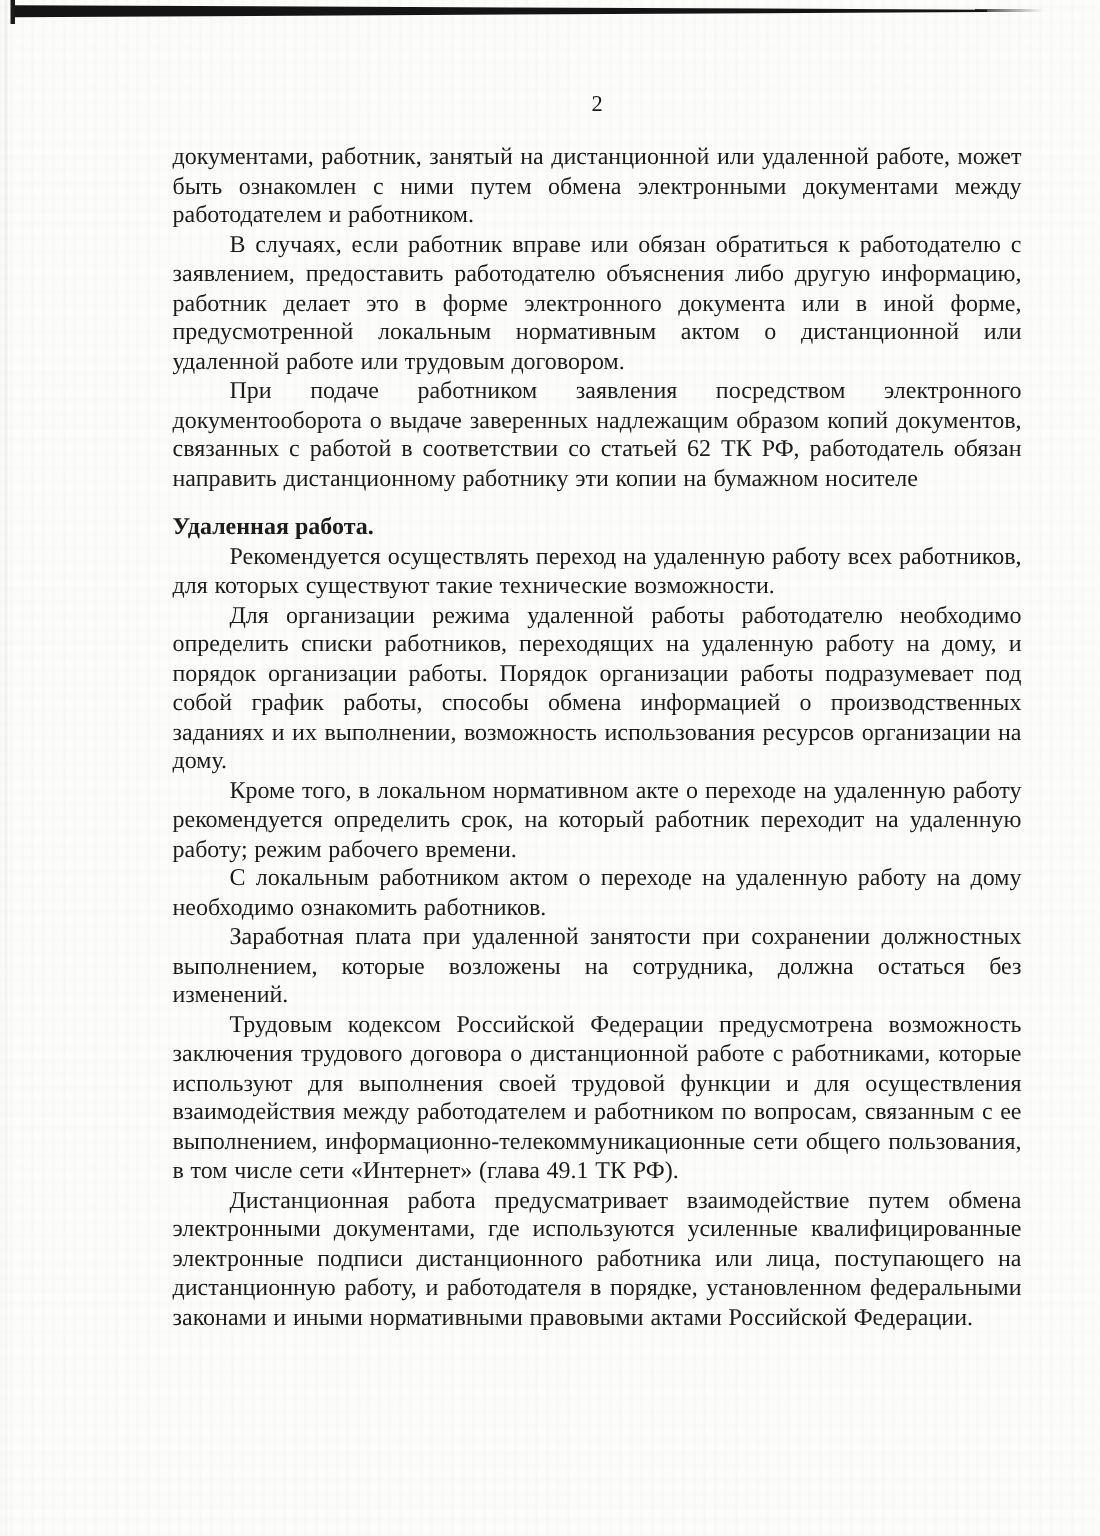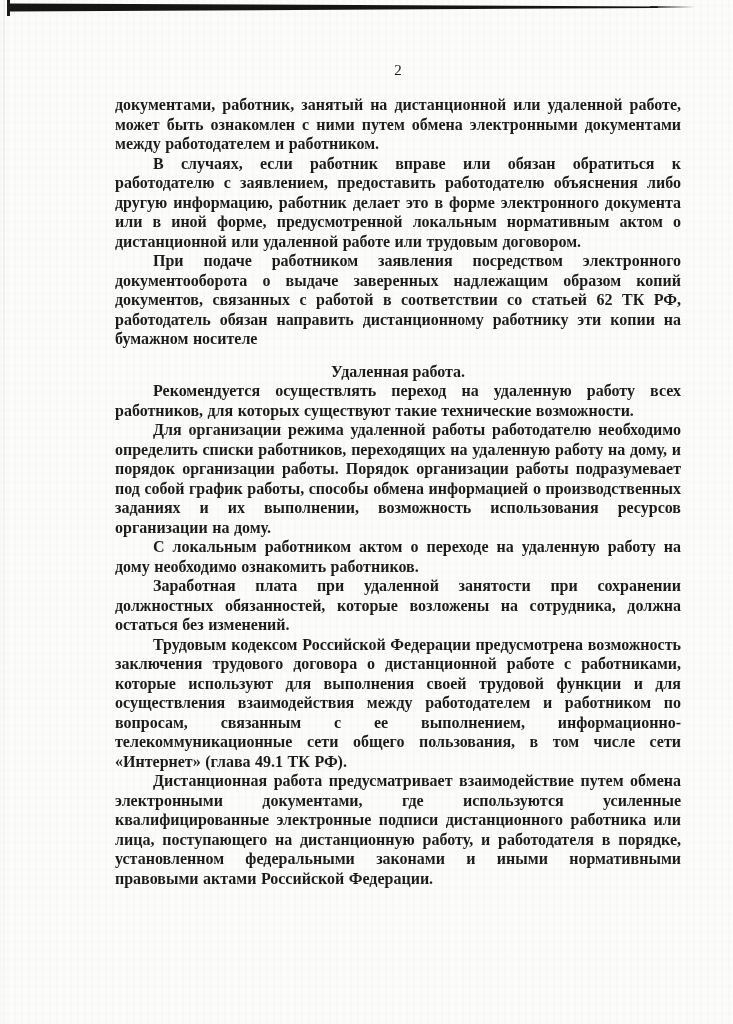--- a/index.html
+++ b/index.html
@@ -70,46 +70,46 @@
     left: 115px;
     width: 566px;
     font-size: 16px;
     line-height: 19.5px;
     text-align: justify;
   }
   .doc-body p {
     margin: 0;
     text-indent: 38px;
     word-spacing: 0.5px;
-    font-weight: bold;
   }
   .doc-body p.no-indent { text-indent: 0; }
   .doc-body h2 {
     margin: 13px 0 0 0;
     font-size: 16px;
     line-height: 19.5px;
     font-weight: bold;
-    text-align: center;
+    text-align: left;
   }
 </style>
 </head>
 <body>
 
 <div class="paper-noise"></div>
 <div class="scan-line"></div>
 <div class="scan-line-fade"></div>
 <div class="scan-tick"></div>
 <div class="scan-edge-left"></div>
 
 <div class="page-number">2</div>
 
 <div class="doc-body" id="doc-body">
     <p class="no-indent">документами, работник, занятый на дистанционной или удаленной работе, может быть ознакомлен с ними путем обмена электронными документами между работодателем и работником.</p>
     <p>В случаях, если работник вправе или обязан обратиться к работодателю с заявлением, предоставить работодателю объяснения либо другую информацию, работник делает это в форме электронного документа или в иной форме, предусмотренной локальным нормативным актом о дистанционной или удаленной работе или трудовым договором.</p>
     <p>При подаче работником заявления посредством электронного документооборота о выдаче заверенных надлежащим образом копий документов, связанных с работой в соответствии со статьей 62 ТК РФ, работодатель обязан направить дистанционному работнику эти копии на бумажном носителе</p>
     <h2>Удаленная работа.</h2>
     <p>Рекомендуется осуществлять переход на удаленную работу всех работников, для которых существуют такие технические возможности.</p>
     <p>Для организации режима удаленной работы работодателю необходимо определить списки работников, переходящих на удаленную работу на дому, и порядок организации работы. Порядок организации работы подразумевает под собой график работы, способы обмена информацией о производственных заданиях и их выполнении, возможность использования ресурсов организации на дому.</p>
+    <p>Кроме того, в локальном нормативном акте о переходе на удаленную работу рекомендуется определить срок, на который работник переходит на удаленную работу; режим рабочего времени.</p>
     <p>С локальным работником актом о переходе на удаленную работу на дому необходимо ознакомить работников.</p>
-    <p>Заработная плата при удаленной занятости при сохранении должностных обязанностей, которые возложены на сотрудника, должна остаться без изменений.</p>
+    <p>Заработная плата при удаленной занятости при сохранении должностных выполнением, которые возложены на сотрудника, должна остаться без изменений.</p>
     <p>Трудовым кодексом Российской Федерации предусмотрена возможность заключения трудового договора о дистанционной работе с работниками, которые используют для выполнения своей трудовой функции и для осуществления взаимодействия между работодателем и работником по вопросам, связанным с ее выполнением, информационно-телекоммуникационные сети общего пользования, в том числе сети «Интернет» (глава 49.1 ТК РФ).</p>
     <p>Дистанционная работа предусматривает взаимодействие путем обмена электронными документами, где используются усиленные квалифицированные электронные подписи дистанционного работника или лица, поступающего на дистанционную работу, и работодателя в порядке, установленном федеральными законами и иными нормативными правовыми актами Российской Федерации.</p>
   </div>
 
 </body></html>

